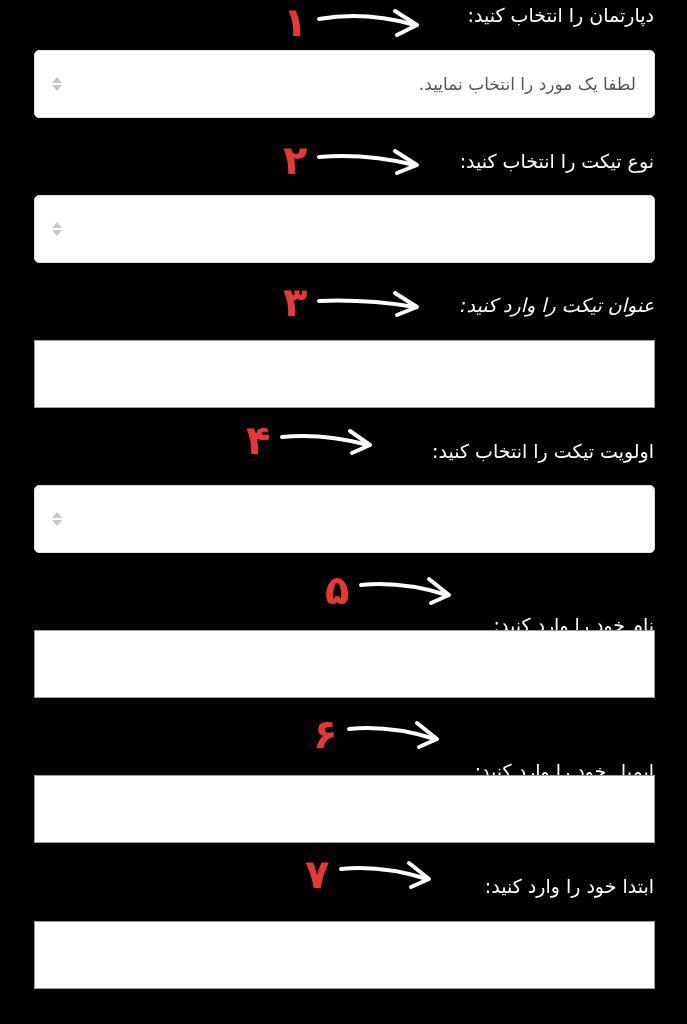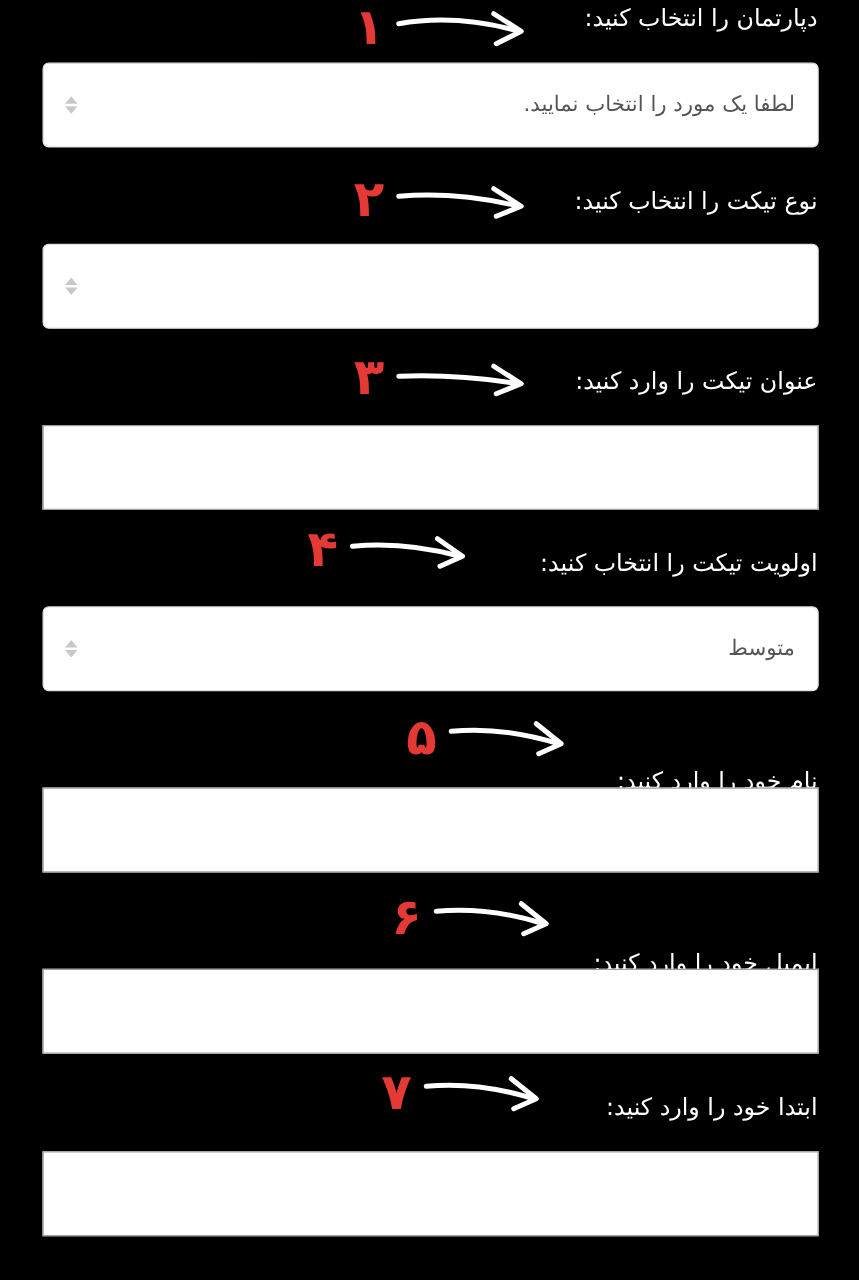--- a/index.html
+++ b/index.html
@@ -130,39 +130,38 @@
   </svg>
 </div>
 
 <div class="annot" style="left:283px; top:280px;">
   <span class="annot-num">۳</span>
   <svg class="annot-arrow" width="110" height="34" viewBox="0 0 110 34">
     <path d="M4 16 Q50 14 100 22" stroke="#fff" stroke-width="4" fill="none" stroke-linecap="round"></path>
     <path d="M80 8 L102 22 L82 30" stroke="#fff" stroke-width="4" fill="none" stroke-linecap="round" stroke-linejoin="round"></path>
   </svg>
 </div>
-<div class="label-row" style="top:294px;">
+<div class="label-row" style="top:294px;font-style:italic;">
   <span class="label-text">عنوان تیکت را وارد کنید:</span>
 </div>
 <div class="field text" style="top:340px;">
   <input class="text-input" type="text" value="" style="">
 </div>
 
 <div class="annot" style="left:246px; top:418px;">
   <span class="annot-num">۴</span>
   <svg class="annot-arrow" width="100" height="34" viewBox="0 0 100 34">
     <path d="M4 14 Q45 10 90 22" stroke="#fff" stroke-width="4" fill="none" stroke-linecap="round"></path>
     <path d="M72 8 L92 22 L74 30" stroke="#fff" stroke-width="4" fill="none" stroke-linecap="round" stroke-linejoin="round"></path>
   </svg>
 </div>
 <div class="label-row" style="top:440px;">
   <span class="label-text">اولویت تیکت را انتخاب کنید:</span>
 </div>
 <div class="field select" style="top:485px;">
-  <span class="select-value">متوسط</span>
   <svg class="select-arrows" viewBox="0 0 12 16">
     <path d="M6 1 L11 7 L1 7 Z" fill="#c8c8c8"></path>
     <path d="M6 15 L11 9 L1 9 Z" fill="#c8c8c8"></path>
   </svg>
 </div>
 
 <div class="annot" style="left:325px; top:568px;">
   <span class="annot-num">۵</span>
   <svg class="annot-arrow" width="100" height="34" viewBox="0 0 100 34">
     <path d="M4 12 Q45 8 90 22" stroke="#fff" stroke-width="4" fill="none" stroke-linecap="round"></path>

